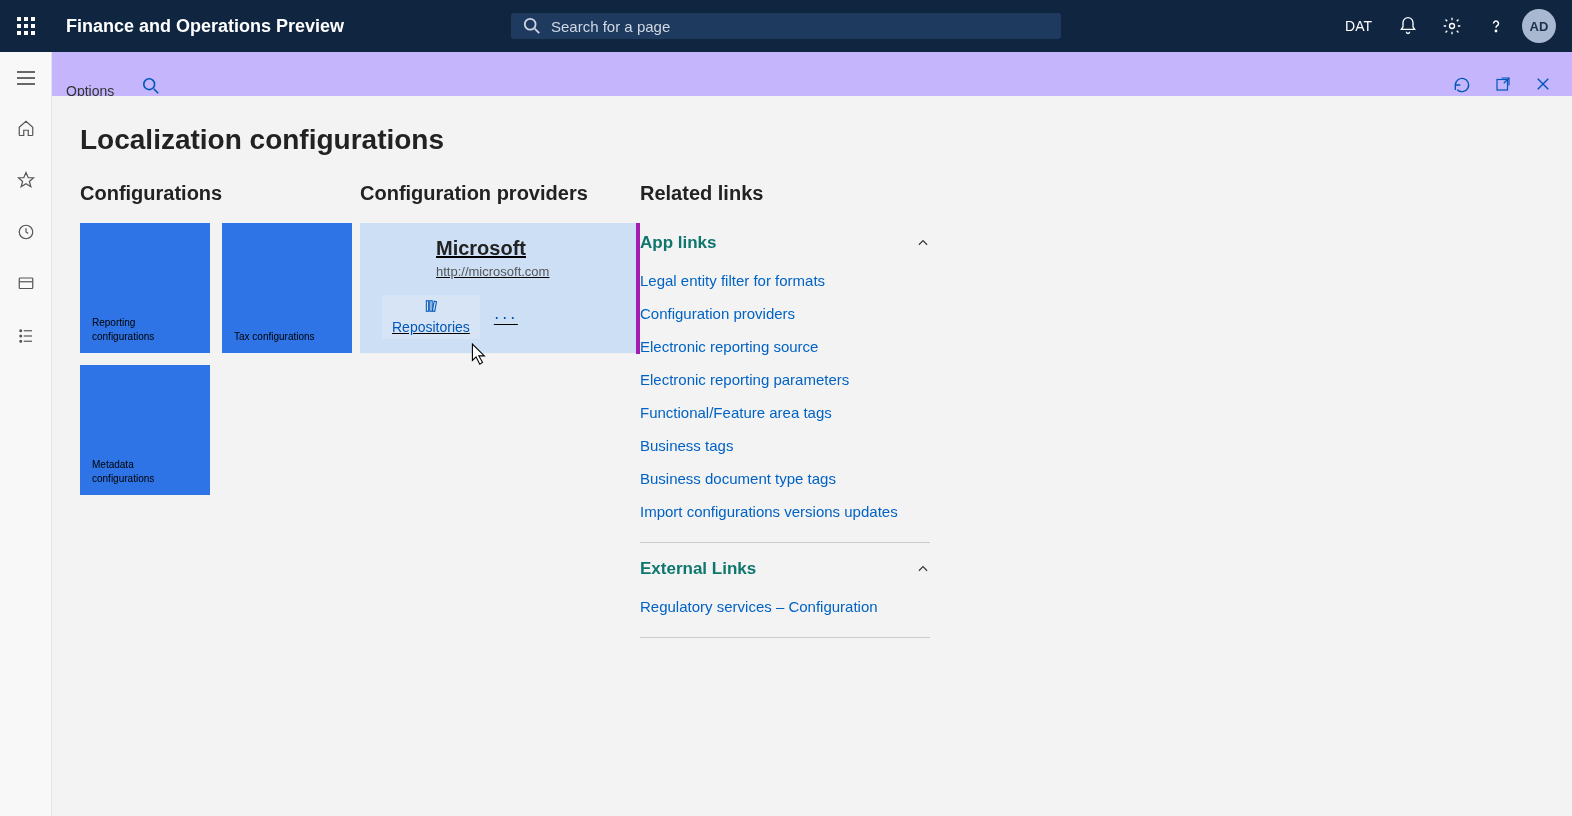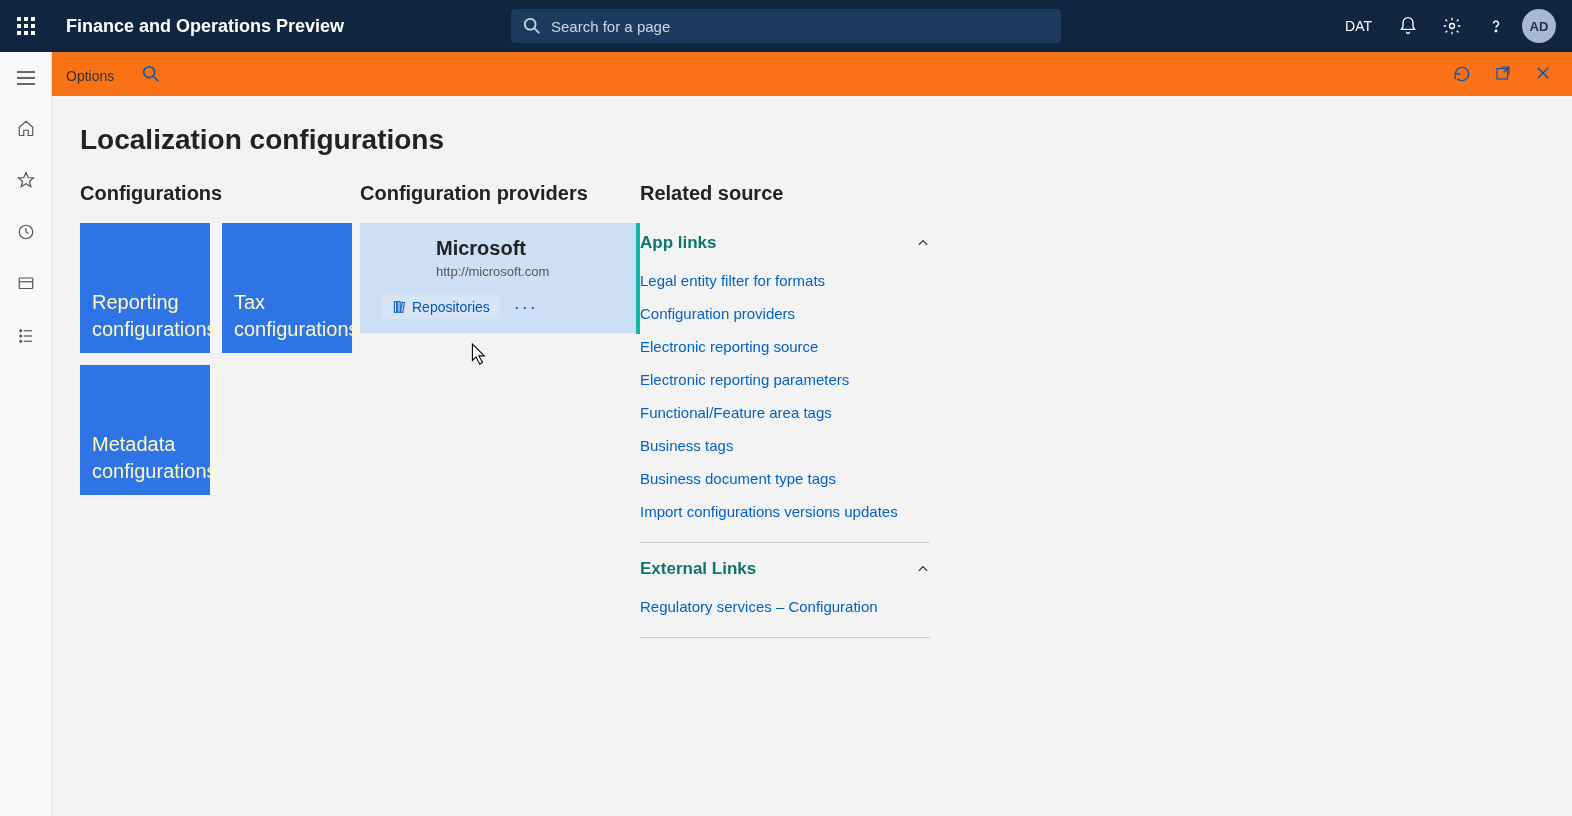--- a/index.html
+++ b/index.html
@@ -2,61 +2,61 @@
 <html><head>
 <meta charset="utf-8">
 <style>
 * { box-sizing: border-box; margin: 0; padding: 0; }
 body { font-family: "Segoe UI", Arial, sans-serif; background: #f3f3f3; width: 1572px; height: 816px; overflow: hidden; }
 
 
 .topbar { background: #102540; height: 52px; display: flex; align-items: center; color: #fff; }
 .waffle { width: 52px; height: 52px; display: flex; align-items: center; justify-content: center; cursor: pointer; }
 .app-title { font-size: 18px; font-weight: 600; padding-left: 14px; }
-.search-box { margin-left: auto; margin-right: auto; position: absolute; left: 50%; transform: translateX(-50%); width: 550px; height: 34px; background: #1e3a5f; border-radius: 3px; display: flex; align-items: center; padding: 0 12px; color: #cfd8e3; }
+.search-box { margin-left: auto; margin-right: auto; position: absolute; left: 50%; transform: translateX(-50%); width: 550px; height: 26px; background: #1e3a5f; border-radius: 3px; display: flex; align-items: center; padding: 0 12px; color: #cfd8e3; }
 .search-box svg { flex-shrink: 0; }
 .search-box span { margin-left: 10px; font-size: 15px; }
 .top-right { margin-left: auto; display: flex; align-items: center; gap: 8px; padding-right: 16px; }
 .top-right .entity { font-size: 14px; margin-right: 10px; text-align: center; }
 .top-icon { width: 36px; height: 36px; display: flex; align-items: center; justify-content: center; cursor: pointer; }
 .avatar { width: 34px; height: 34px; border-radius: 50%; background: #a8b8d0; color: #1a3050; display: flex; align-items: center; justify-content: center; font-size: 13px; font-weight: 600; }
 
 
-.cmdbar { height: 48px; background: #f97316; border-bottom: 1px solid #e0e0e0; display: flex; align-items: center; margin-left: 52px; padding: 0 14px; }
+.cmdbar { height: 48px; background: #c4b5fd; border-bottom: 1px solid #e0e0e0; display: flex; align-items: flex-end; margin-left: 52px; padding: 0 14px; }
 .cmdbar .opt { font-size: 14px; color: #333; cursor: pointer; }
 .cmdbar .search-icon { margin-left: 28px; color: #0057b8; cursor: pointer; }
 .cmd-right { margin-left: auto; display: flex; gap: 22px; color: #0057b8; padding-right: 6px; }
 .cmd-right div { cursor: pointer; }
 
 
 .leftrail { position: absolute; top: 52px; left: 0; width: 52px; height: 764px; background: #f8f8f8; border-right: 1px solid #e5e5e5; display: flex; flex-direction: column; align-items: center; padding-top: 8px; gap: 12px; }
 .rail-btn { width: 40px; height: 40px; display: flex; align-items: center; justify-content: center; cursor: pointer; }
 .rail-btn.hamburger { height: 36px; }
 
 
 .content { position: absolute; top: 96px; left: 52px; right: 0; bottom: 0; background: #f3f3f3; padding: 28px; overflow: auto; }
 .page-title { font-size: 28px; font-weight: 600; color: #222; margin-bottom: 26px; }
 .columns { display: flex; align-items: flex-start; }
 
 
 .sec-title { font-size: 20px; font-weight: 600; color: #222; margin-bottom: 18px; }
 .tiles { display: flex; flex-wrap: wrap; gap: 12px; width: 280px; }
-.tile { width: 130px; height: 130px; background: #2e74e6; color: #fef9c3; display: flex; align-items: flex-end; padding: 10px 12px; font-size: 20px; line-height: 1.35; cursor: pointer; }
+.tile { width: 130px; height: 130px; background: #2e74e6; color: #000000; display: flex; align-items: flex-end; padding: 10px 12px; font-size: 10px; line-height: 1.35; cursor: pointer; }
 
 
 .prov-col { width: 280px; }
-.prov-list { border-right: 4px solid #14b8a6; }
+.prov-list { border-right: 4px solid #a21caf; text-decoration: underline; }
 .prov-card { background: #fff; padding: 14px 18px 14px 18px; cursor: pointer; border-bottom: 1px solid #eee; }
 .prov-card.selected { background: #cddff5; }
 .prov-body { display: flex; align-items: flex-start; gap: 14px; }
 .prov-chk { width: 44px; height: 44px; display: flex; align-items: center; justify-content: center; flex-shrink: 0; }
 .prov-name { font-size: 20px; font-weight: 600; color: #222; }
 .prov-url { font-size: 13px; color: #555; margin-top: 4px; }
 .prov-actions { display: flex; align-items: center; gap: 14px; margin-top: 14px; padding-left: 4px; }
-.repo-btn { display: flex; align-items: center; gap: 6px; background: #d7e4f5; padding: 4px 10px; color: #0057b8; font-size: 14px; cursor: pointer; }
+.repo-btn { display: flex; align-items: center; gap: 6px; background: #d7e4f5; padding: 4px 10px; color: #0057b8; font-size: 14px; cursor: pointer; flex-direction: column; }
 .more-dots { color: #0057b8; font-size: 18px; letter-spacing: 2px; cursor: pointer; }
 
 
 .links-col { width: 290px; }
 .links-header { display: flex; justify-content: space-between; align-items: center; font-size: 17px; font-weight: 600; color: #0f766e; padding: 10px 0; border-bottom: 1px solid transparent; cursor: pointer; }
 .link-item { color: #0062c4; font-size: 15px; padding: 8px 0; cursor: pointer; }
 .divider { border-top: 1px solid #ccc; margin: 14px 0 6px 0; }
 
 
 .cursor-icon { position: absolute; top: 342px; left: 466px; pointer-events: none; z-index: 100; }
@@ -223,21 +223,21 @@
                 </svg>
               <span>Repositories</span>
             </div>
             <div class="more-dots">···</div>
           </div>
         </div>
       </div>
     </div>
 
     <div class="links-col">
-      <div class="sec-title">Related source</div>
+      <div class="sec-title">Related links</div>
       <div class="links-header">
         <span>App links</span>
         <svg width="14" height="14" viewBox="0 0 24 24" fill="none" stroke="#333" stroke-width="2">
             <polyline points="5,15 12,8 19,15"></polyline>
           </svg>
       </div>
       <div class="link-item" metalink="">Legal entity filter for formats</div>
       <div class="link-item">Configuration providers</div>
       <div class="link-item">Electronic reporting source</div>
       <div class="link-item">Electronic reporting parameters</div>

